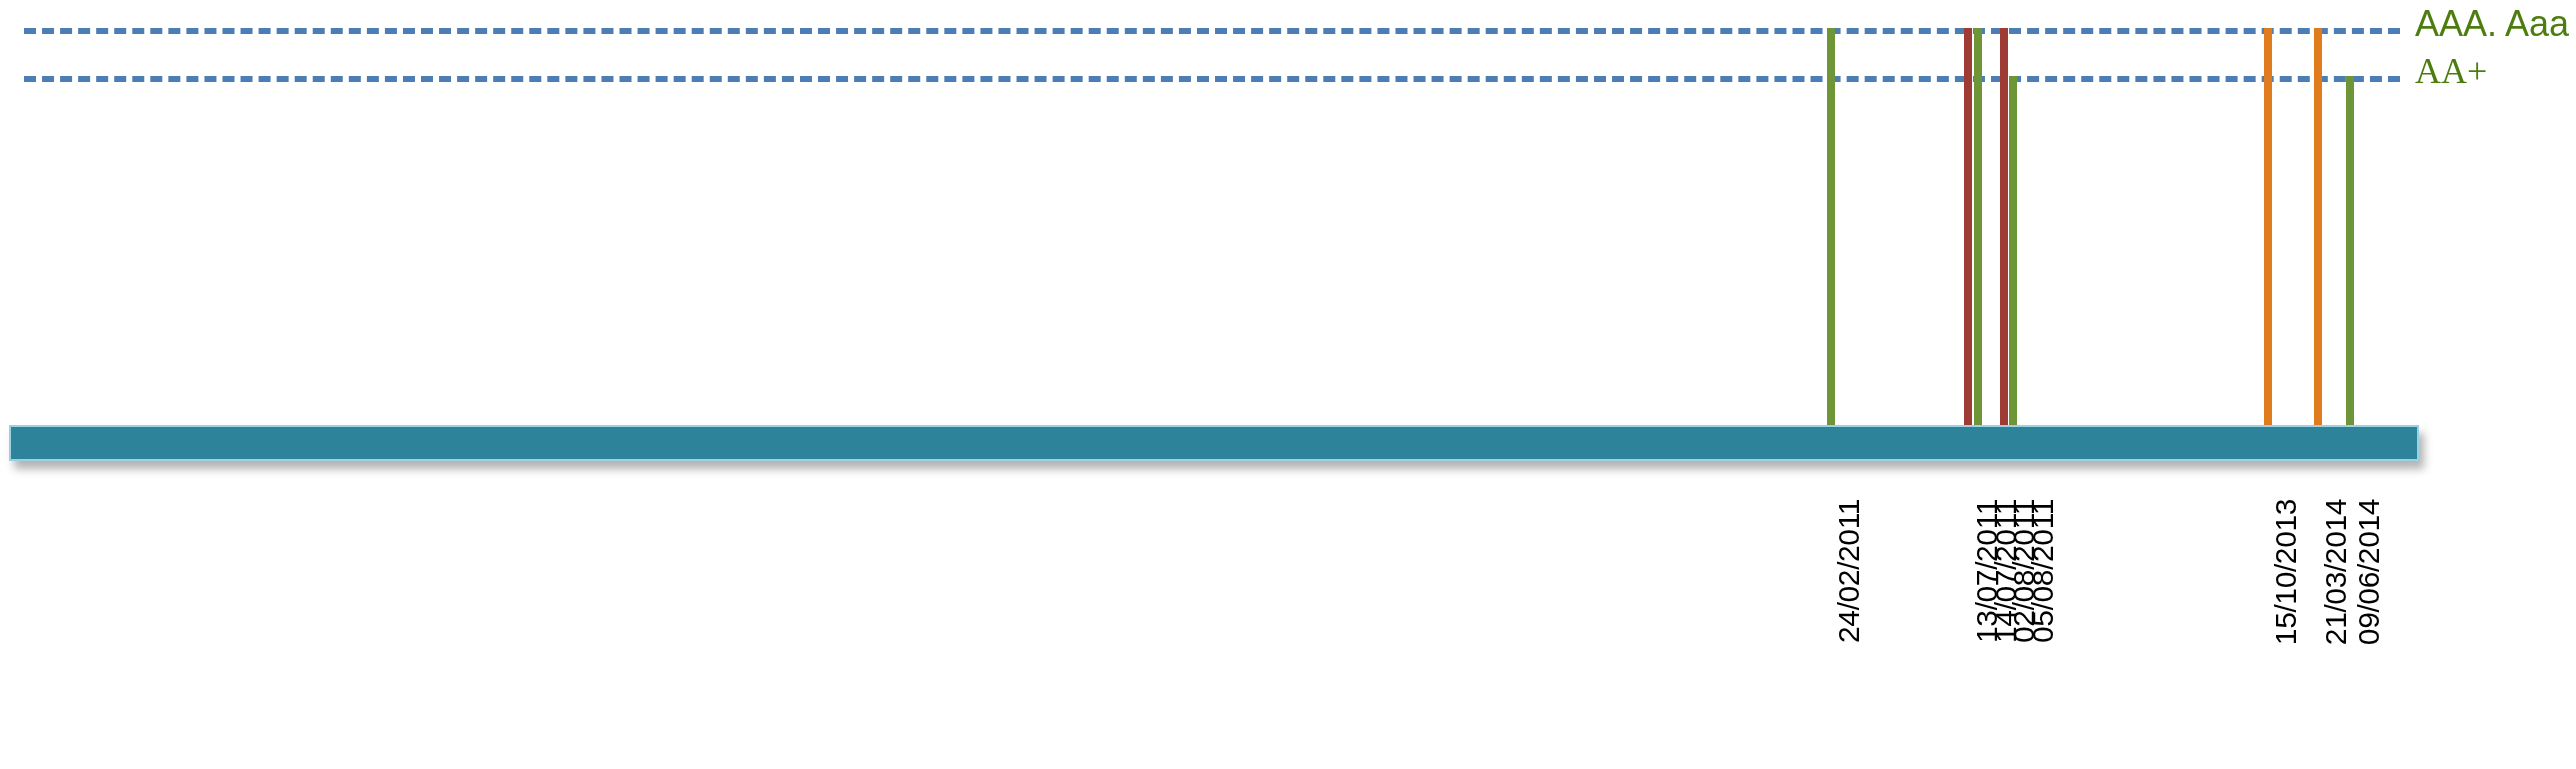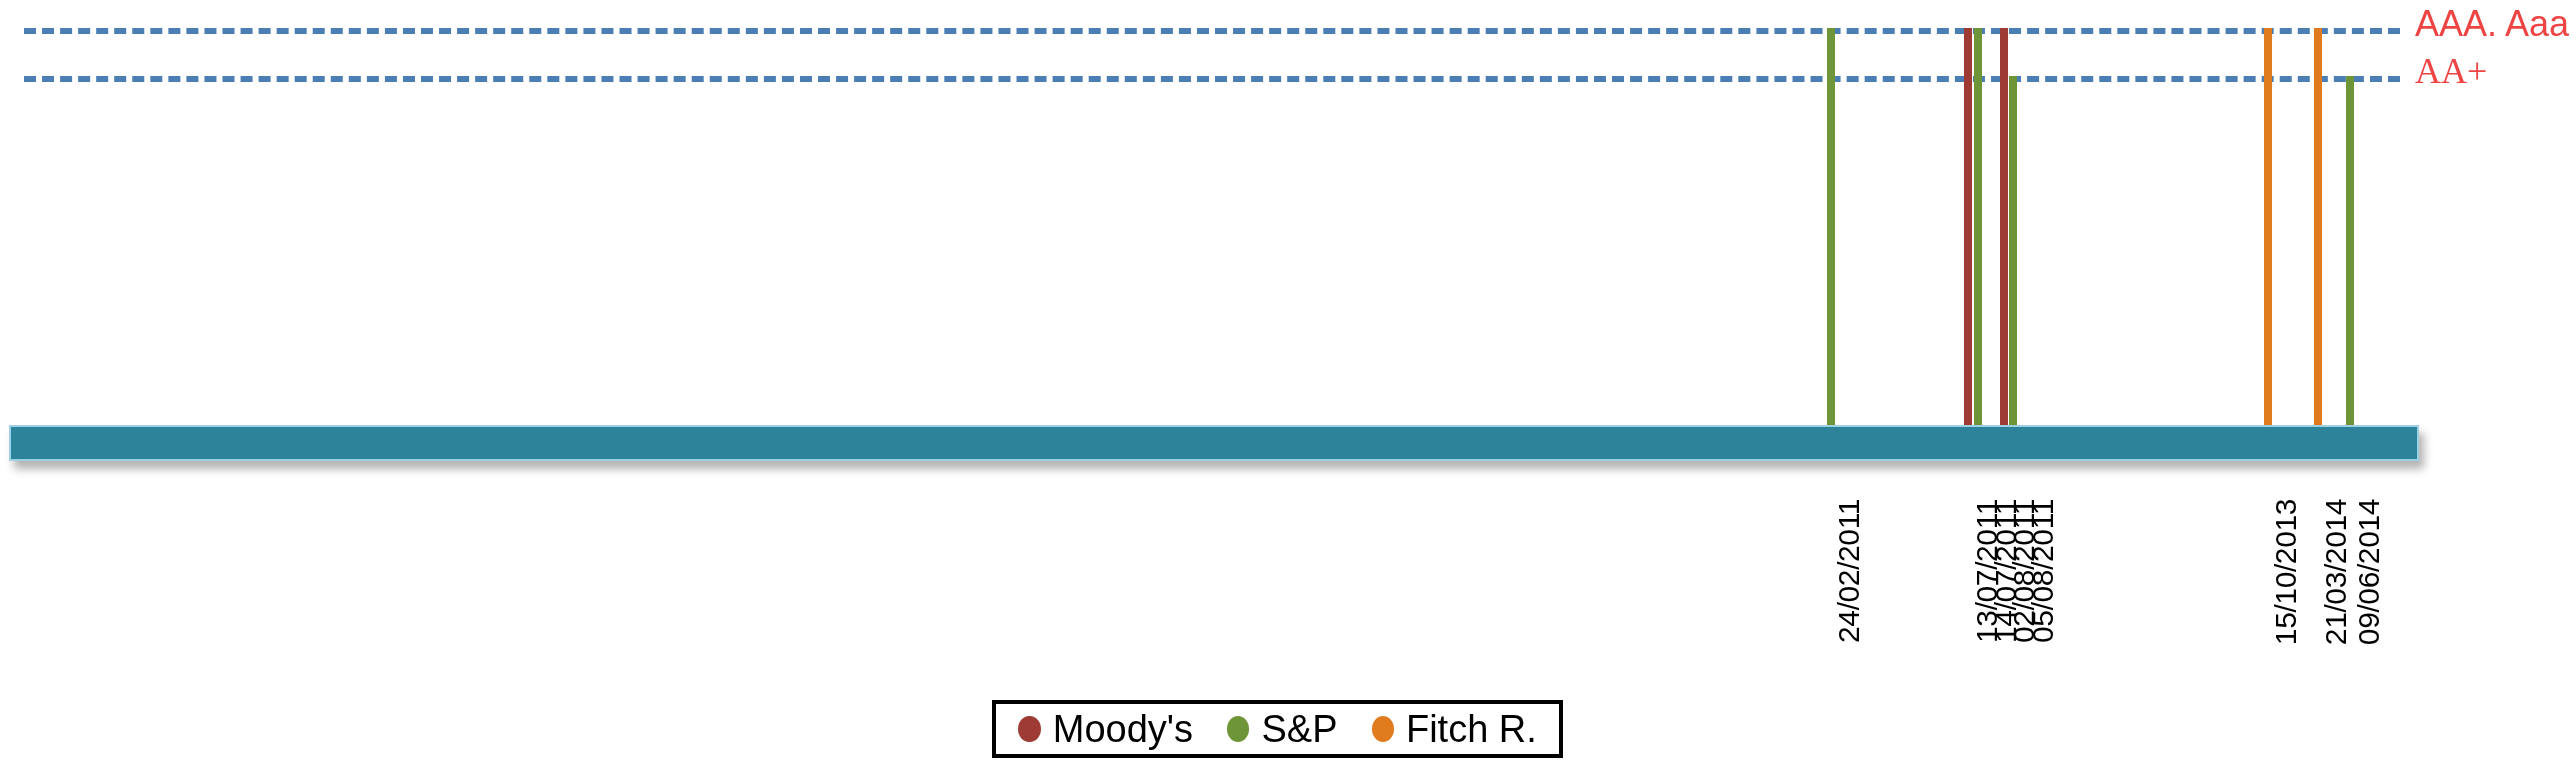--- a/index.html
+++ b/index.html
@@ -20,21 +20,21 @@
 
   
   .gridline {
     position: absolute;
     height: 0;
     border-top: 6px dashed #4a7eb5;
     z-index: 2;
   }
   .grid-label {
     position: absolute;
-    color: #ef4444;
+    color: #4d7c0f;
     font-size: 36px;
     line-height: 1;
     white-space: nowrap;
     z-index: 6;
   }
 
   
   .event-line {
     position: absolute;
     z-index: 4;
@@ -132,29 +132,15 @@
       <div class="date-label" style="left: 1832px;">24/02/2011</div>
       <div class="date-label" style="left: 1970px;">13/07/2011</div>
       <div class="date-label" style="left: 1989px;">14/07/2011</div>
       <div class="date-label" style="left: 2007px;">02/08/2011</div>
       <div class="date-label" style="left: 2026px;">05/08/2011</div>
       <div class="date-label" style="left: 2269px;">15/10/2013</div>
       <div class="date-label" style="left: 2319px;">21/03/2014</div>
       <div class="date-label" style="left: 2352px;">09/06/2014</div>
     </div>
 
-  <div id="legend">
-      <div class="legend-item">
-        <span class="legend-dot" style="background: rgb(158, 59, 53);"></span>
-        <span class="legend-label">Moody's</span>
-      </div>
-      <div class="legend-item">
-        <span class="legend-dot" style="background: rgb(110, 149, 55);"></span>
-        <span class="legend-label">S&amp;P</span>
-      </div>
-      <div class="legend-item">
-        <span class="legend-dot" style="background: rgb(224, 123, 30);"></span>
-        <span class="legend-label">Fitch R.</span>
-      </div>
-    </div>
 
 </div>
 
 
 </body></html>

